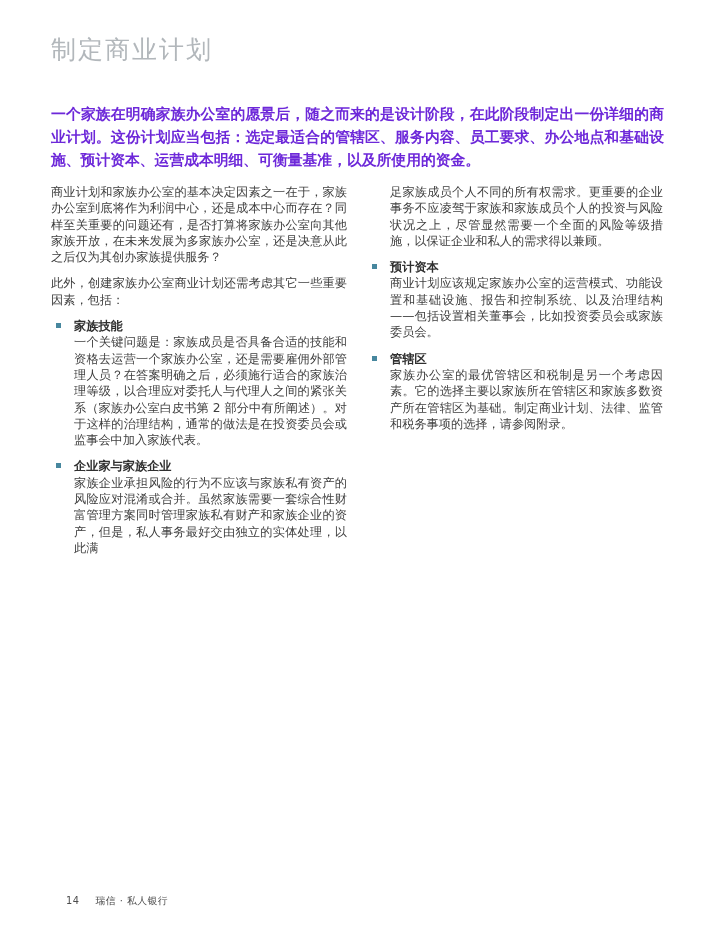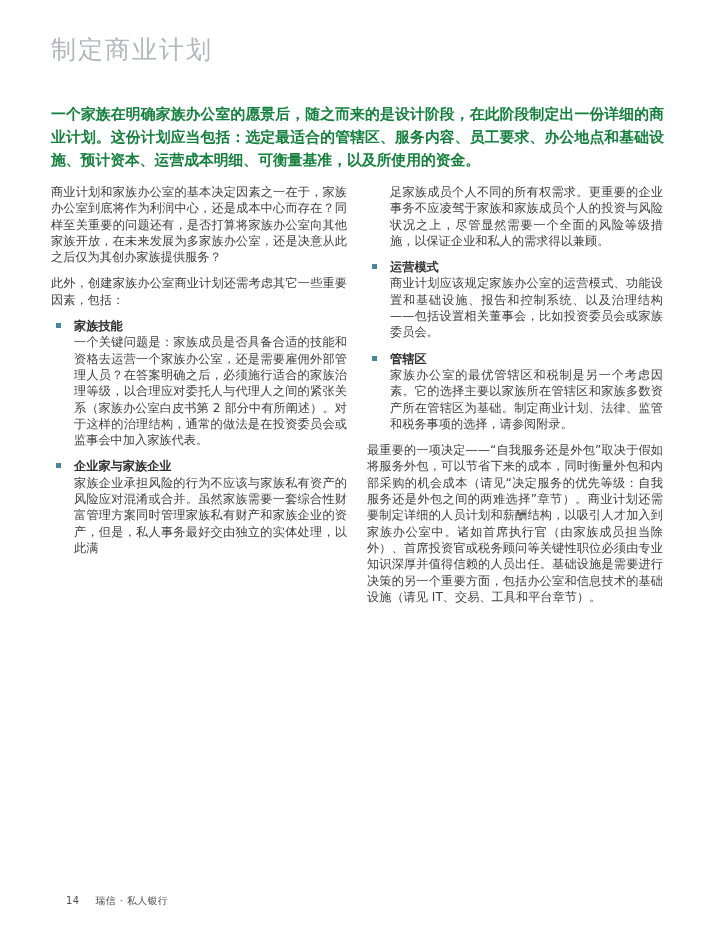--- a/index.html
+++ b/index.html
@@ -16,21 +16,21 @@
     margin:0;
     font-size:25px;
     font-weight:400;
     color:#b2b7bb;
     letter-spacing:2px;
   }
   .intro {
     margin:36px 0 0 0;
     font-size:14.8px;
     font-weight:bold;
-    color:#15803d;
+    color:#6d28d9;
     line-height:23px;
     text-align:justify;
   }
   .columns {
     display:flex;
     gap:20px;
     margin-top:13px;
   }
   .col {
     width:296px;
@@ -96,31 +96,30 @@
         <div class="bullet-heading">企业家与家族企业</div>
         <div>家族企业承担风险的行为不应该与家族私有资产的风险应对混淆或合并。虽然家族需要一套综合性财富管理方案同时管理家族私有财产和家族企业的资产，但是，私人事务最好交由独立的实体处理，以此满</div>
       </div>
     </div>
 
     <div class="col">
       <p class="cont-indent">足家族成员个人不同的所有权需求。更重要的企业事务不应凌驾于家族和家族成员个人的投资与风险状况之上，尽管显然需要一个全面的风险等级措施，以保证企业和私人的需求得以兼顾。</p>
 
       <div class="bullet">
         <span class="bullet-marker"></span>
-        <div class="bullet-heading">运营模式</div>
+        <div class="bullet-heading">预计资本</div>
         <div>商业计划应该规定家族办公室的运营模式、功能设置和基础设施、报告和控制系统、以及治理结构——包括设置相关董事会，比如投资委员会或家族委员会。</div>
       </div>
 
       <div class="bullet">
         <span class="bullet-marker"></span>
         <div class="bullet-heading">管辖区</div>
         <div>家族办公室的最优管辖区和税制是另一个考虑因素。它的选择主要以家族所在管辖区和家族多数资产所在管辖区为基础。制定商业计划、法律、监管和税务事项的选择，请参阅附录。</div>
       </div>
 
-      <p>最重要的一项决定——“自我服务还是外包”取决于假如将服务外包，可以节省下来的成本，同时衡量外包和内部采购的机会成本（请见“决定服务的优先等级：自我服务还是外包之间的两难选择”章节）。商业计划还需要制定详细的人员计划和薪酬结构，以吸引人才加入到家族办公室中。诸如首席执行官（由家族成员担当除外）、首席投资官或税务顾问等关键性职位必须由专业知识深厚并值得信赖的人员出任。基础设施是需要进行决策的另一个重要方面，包括办公室和信息技术的基础设施（请见 IT、交易、工具和平台章节）。</p>
     </div>
 
   </div>
 
   <div class="footer">
     <span class="page-num">14</span><span>瑞信 · 私人银行</span>
   </div>
 
 </div>
 

